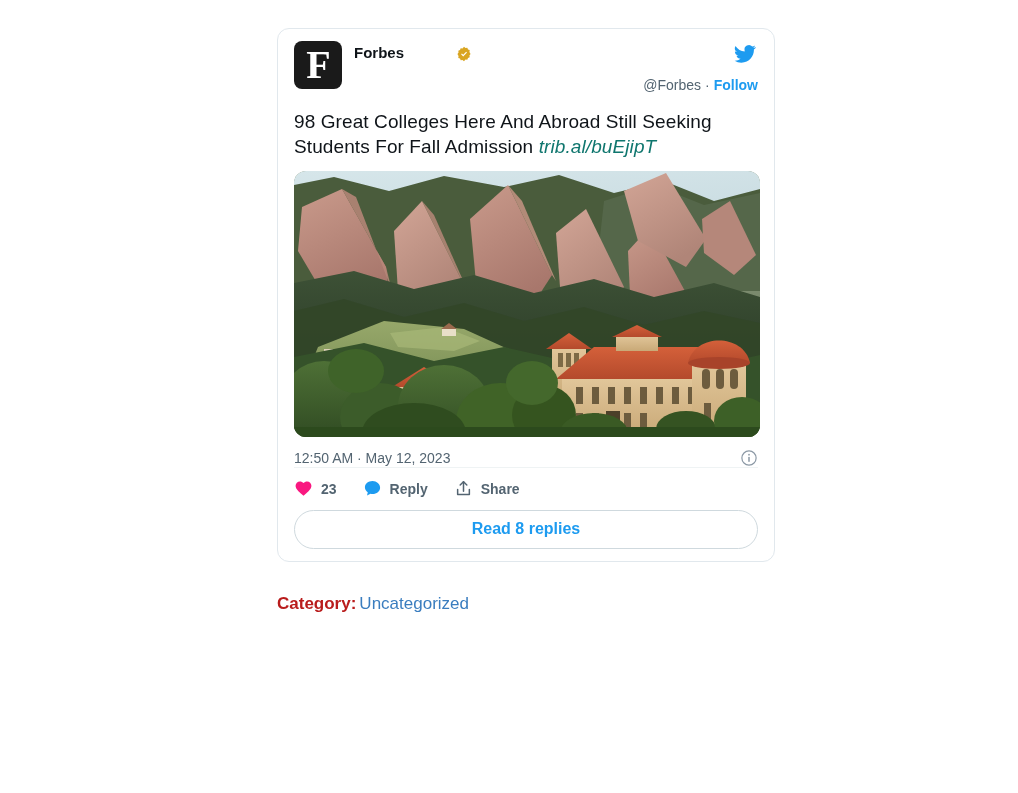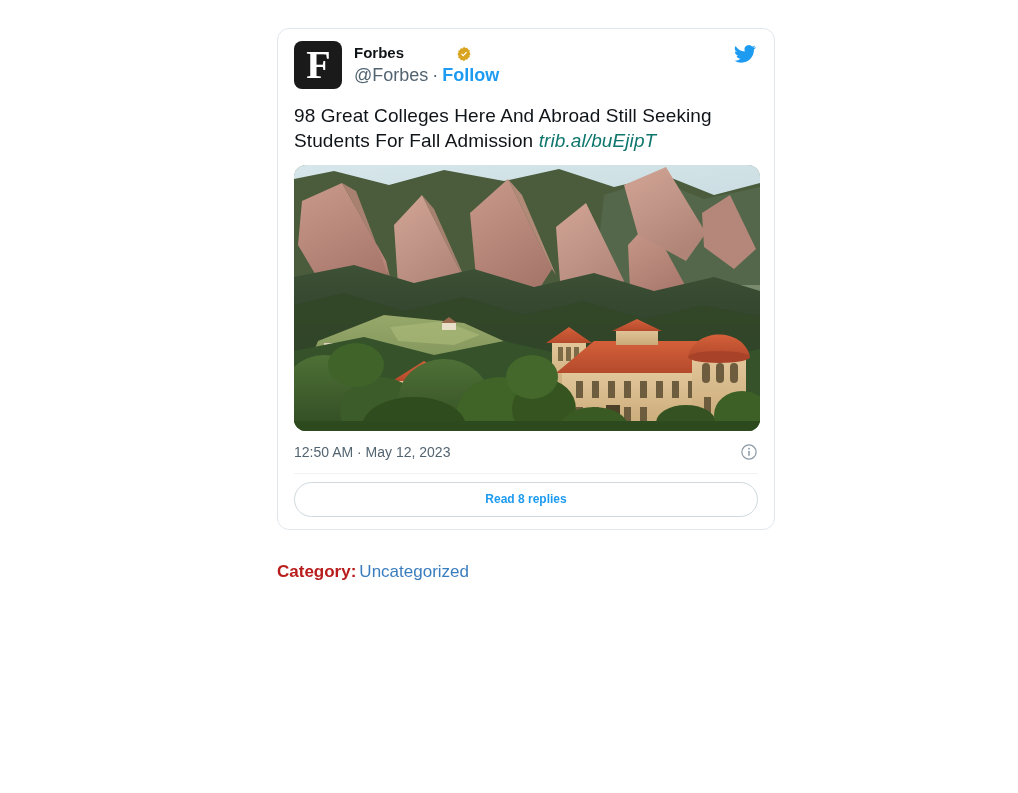--- a/index.html
+++ b/index.html
@@ -85,24 +85,25 @@
   }
   .verified-badge {
     margin-left: 4px;
     width: 16px;
     height: 16px;
     display: inline-block;
     position: relative;
     top: 1px;
   }
   .handle-row {
-    margin-top: 3px;
-    font-size: 18px;
+    margin-top: 13px;
+    font-size: 14px;
     color: #536471;
     line-height: 20px;
+    text-align: right;
   }
   .handle { color: #536471; }
   .dot-sep { color: #536471; margin: 0 4px; }
   .follow-link {
     color: #1d9bf0;
     font-weight: 700;
     text-decoration: none;
   }
 
   .bird-icon {
@@ -138,21 +139,20 @@
     background: #7a8a6d;
   }
   .tweet-photo svg { display: block; width: 466px; height: 266px; }
 
   
   .meta-row {
     margin-top: 12px;
     display: flex;
     align-items: center;
     justify-content: space-between;
-    padding-bottom: 12px;
     border-bottom: 1px solid #eff3f4;
   }
   .timestamp {
     font-size: 14px;
     color: #536471;
     line-height: 18px;
   }
   .info-icon { width: 18px; height: 18px; flex: 0 0 18px; }
 
   
@@ -188,21 +188,21 @@
     margin-top: 8px;
     display: block;
     width: 100%;
     box-sizing: border-box;
     padding: 9px 0 10px 0;
     border: 1px solid #cfd9de;
     border-radius: 9999px;
     background: #ffffff;
     color: #1d9bf0;
     font-family: "Liberation Sans", sans-serif;
-    font-size: 12px;
+    font-size: 16px;
     font-weight: 700;
     text-align: center;
     cursor: pointer;
   }
 
   
   .category-line {
     margin-top: 31px;
     font-size: 17px;
     line-height: 22px;
@@ -403,20 +403,50 @@
         <span class="timestamp">12:50 AM · May 12, 2023</span>
         <span class="info-icon">
           <svg viewBox="0 0 24 24" width="18" height="18" aria-hidden="true">
             <circle cx="12" cy="12" r="9.5" fill="none" stroke="#8b98a5" stroke-width="1.6"></circle>
             <circle cx="12" cy="7.6" r="1.15" fill="#8b98a5"></circle>
             <rect x="11" y="10.4" width="2" height="7" rx="1" fill="#8b98a5"></rect>
           </svg>
         </span>
       </div>
 
+      <div class="actions-row">
+        <div class="action">
+          <span class="action-icon">
+            <svg viewBox="0 0 24 24" width="19" height="19" aria-hidden="true">
+              <path fill="#f91880" d="M12 21.3l-1.45-1.32C5.4 15.36 2 12.28 2 8.5 2 5.42 4.42 3 7.5 3c1.74 0 3.41.81 4.5 2.09C13.09 3.81 14.76 3 16.5 3 19.58 3 22 5.42 22 8.5c0 3.78-3.4 6.86-8.55 11.49z"></path>
+            </svg>
+          </span>
+          <span class="action-label">23</span>
+        </div>
+
+        <div class="action">
+          <span class="action-icon">
+            <svg viewBox="0 0 24 24" width="19" height="19" aria-hidden="true">
+              <path fill="#1d9bf0" d="M12 2.6c-5.3 0-9.6 3.5-9.6 7.9 0 2.5 1.4 4.7 3.6 6.1l-.9 4.3 4.4-2.4c.8.2 1.6.3 2.5.3 5.3 0 9.6-3.5 9.6-7.9S17.3 2.6 12 2.6z"></path>
+            </svg>
+          </span>
+          <span class="action-label">Reply</span>
+        </div>
+
+        <div class="action">
+          <span class="action-icon">
+            <svg viewBox="0 0 24 24" width="19" height="19" aria-hidden="true">
+              <path fill="none" stroke="#536471" stroke-width="1.9" stroke-linecap="round" stroke-linejoin="round" d="M12 15.5V3.6"></path>
+              <path fill="none" stroke="#536471" stroke-width="1.9" stroke-linecap="round" stroke-linejoin="round" d="M7.8 7.6L12 3.4l4.2 4.2"></path>
+              <path fill="none" stroke="#536471" stroke-width="1.9" stroke-linecap="round" stroke-linejoin="round" d="M4.6 13.4v6.3h14.8v-6.3"></path>
+            </svg>
+          </span>
+          <span class="action-label">Share</span>
+        </div>
+      </div>
 
       <button class="read-replies">Read 8 replies</button>
     </div>
 
     <div class="category-line"><span class="category-label">Category:</span><a class="category-link" href="#">Uncategorized</a></div>
 
 
   </div>
 </div>
 

